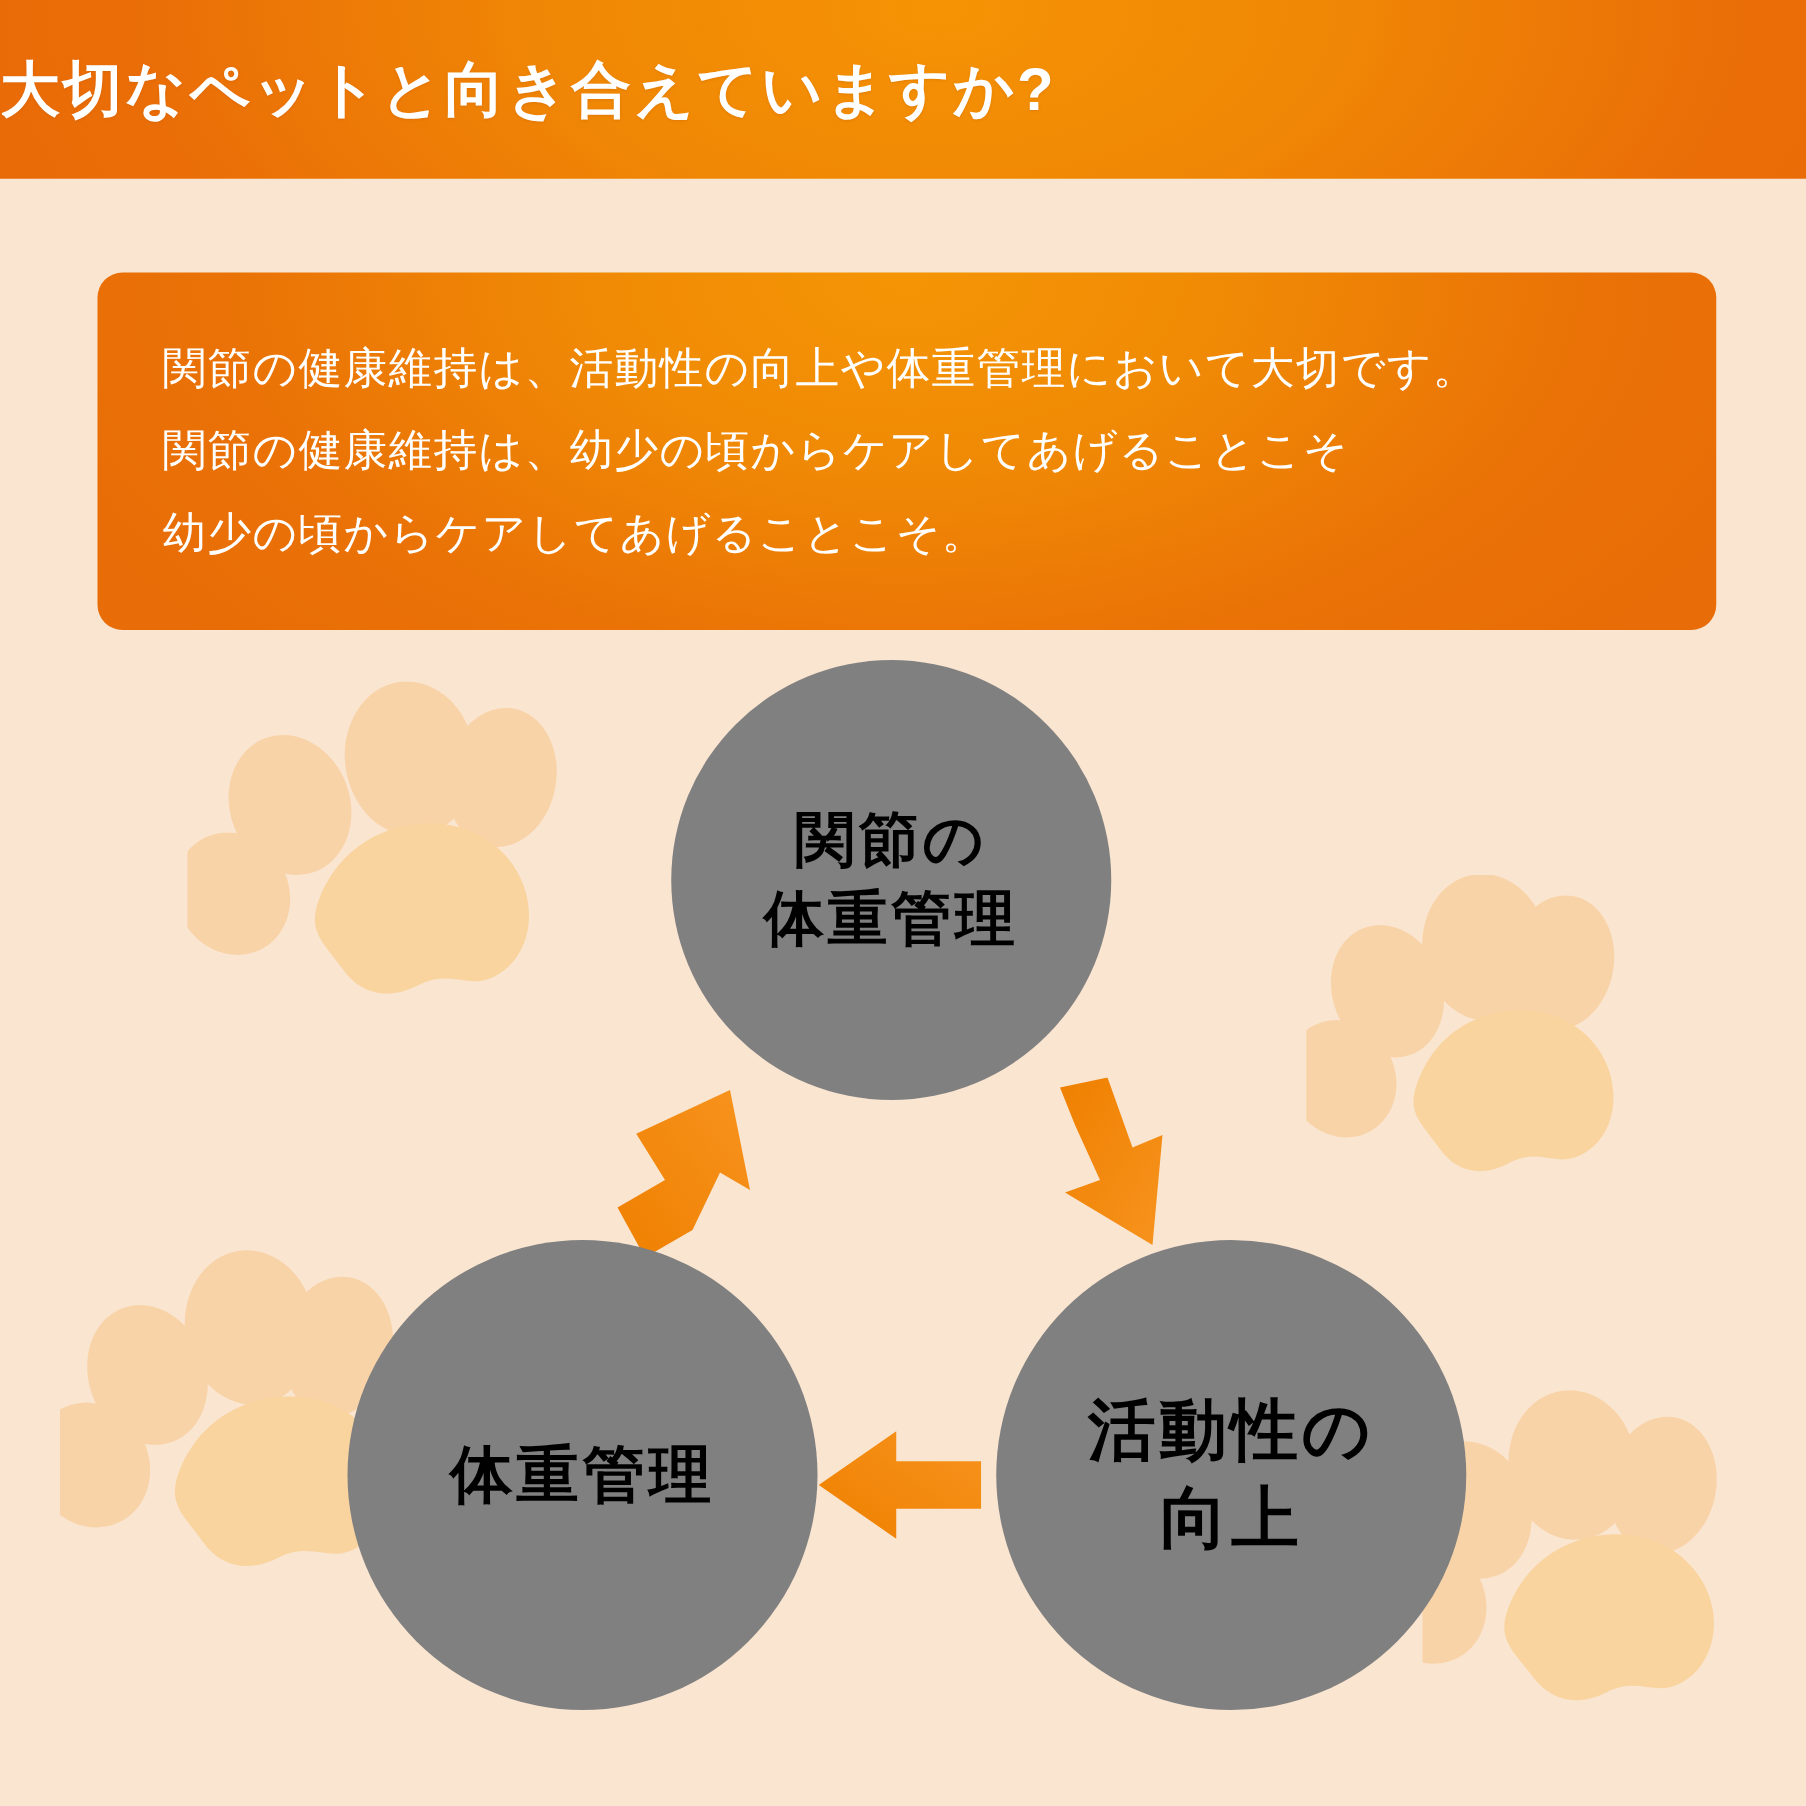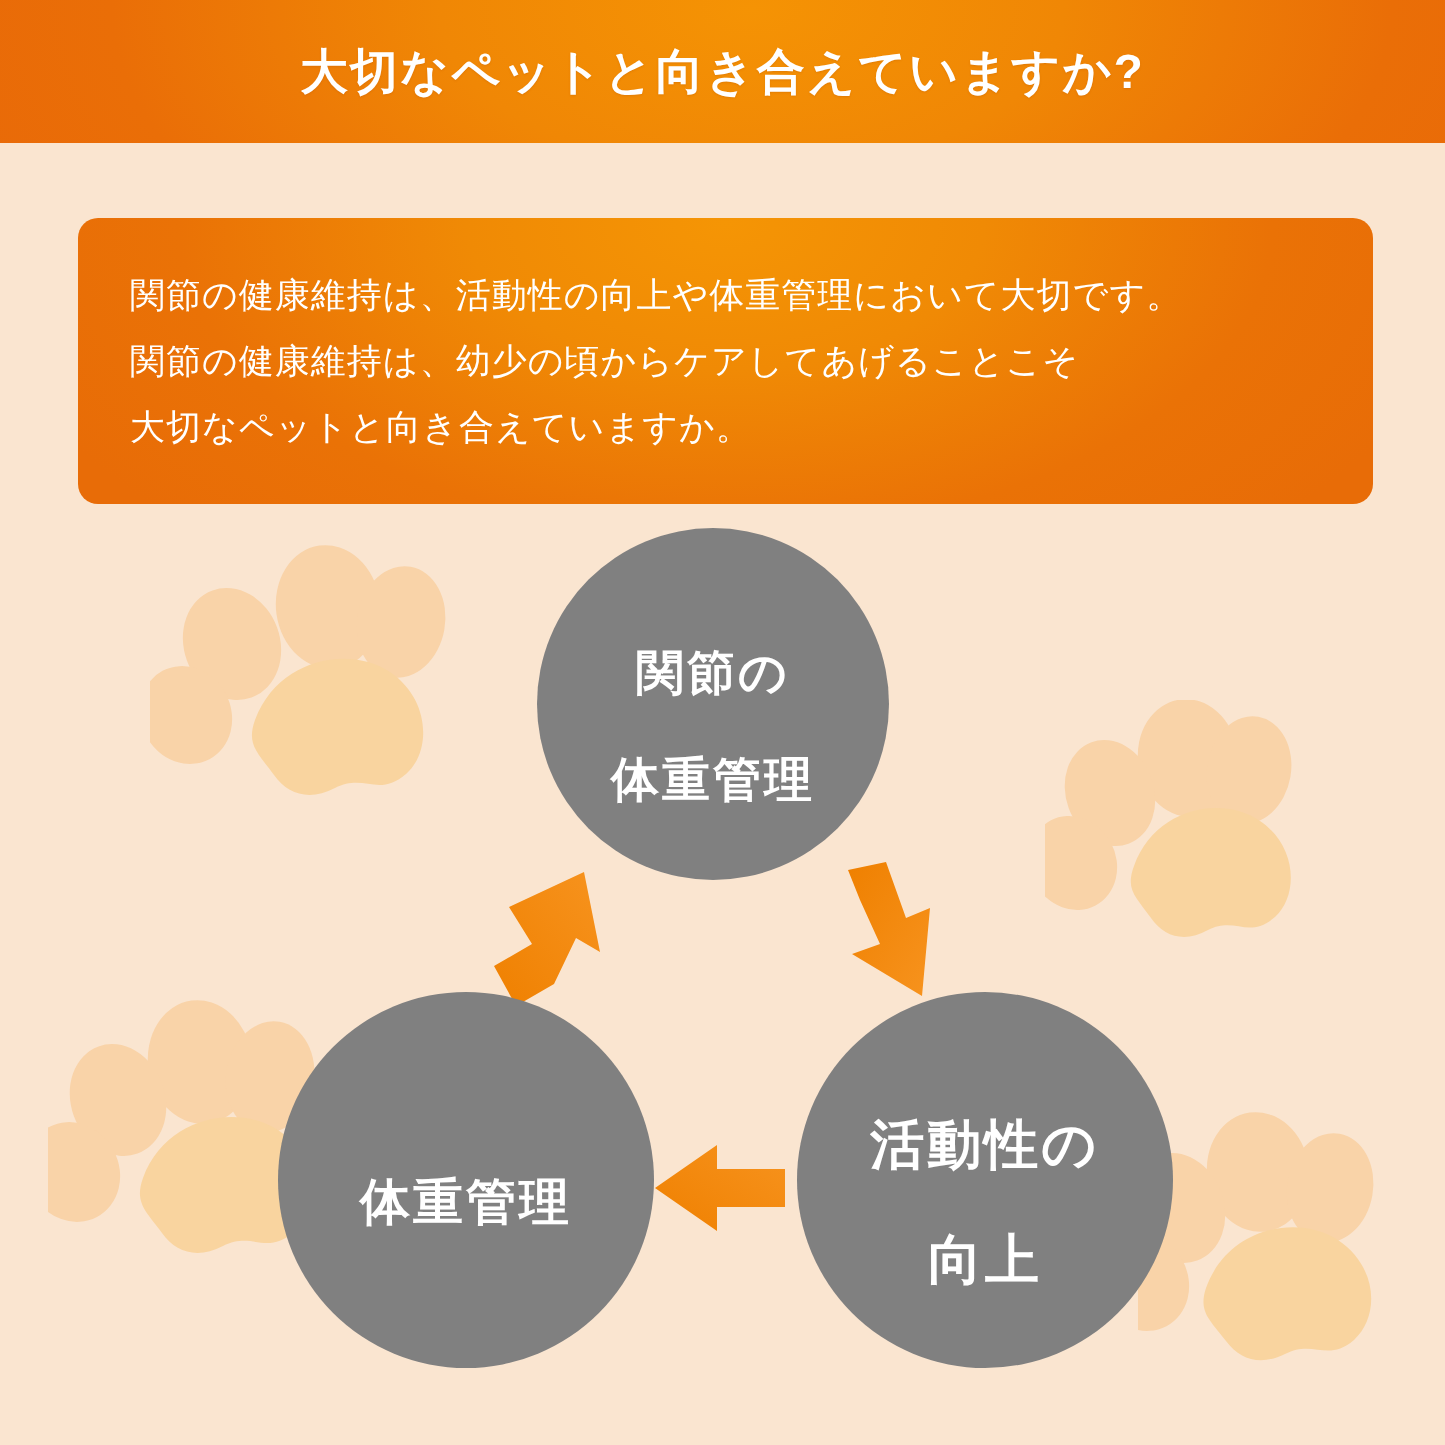--- a/index.html
+++ b/index.html
@@ -19,21 +19,21 @@
 
   
   #header {
     position:absolute;
     left:0; top:0;
     width:1445px; height:143px;
     background:
       radial-gradient(ellipse 820px 430px at 52% 6%, #f59304 0%, #f08705 38%, #ea6e07 78%, #e96a08 100%);
     display:flex;
     align-items:center;
-    justify-content:center;
+    justify-content:flex-start;
   }
   #header-title {
     color:#ffffff;
     font-size:48px;
     font-weight:700;
     letter-spacing:2px;
     text-shadow:0 1px 2px rgba(180,80,0,.25);
     white-space:nowrap;
   }
 
@@ -65,26 +65,25 @@
     position:absolute;
     border-radius:50%;
     background:#808080;
     display:flex;
     flex-direction:column;
     align-items:center;
     justify-content:center;
     text-align:center;
   }
   .node-label {
-    color:#ffffff;
+    color:#000000;
     font-weight:700;
     letter-spacing:3px;
     line-height:1.32;
     white-space:nowrap;
-    margin-top:44px;
   }
   #circle-joint {
     left:537px; top:528px;
     width:352px; height:352px;
   }
   #circle-joint .node-label { font-size:48px; }
   #circle-weight {
     left:278px; top:992px;
     width:376px; height:376px;
   }
@@ -107,21 +106,21 @@
 
 <div id="page">
 
   <div id="header">
     <div id="header-title">大切なペットと向き合えていますか?</div>
   </div>
 
   <div id="message-panel">
     <div class="message-line">関節の健康維持は、活動性の向上や体重管理において大切です。</div>
     <div class="message-line">関節の健康維持は、幼少の頃からケアしてあげることこそ</div>
-    <div class="message-line">大切なペットと向き合えていますか。</div>
+    <div class="message-line">幼少の頃からケアしてあげることこそ。</div>
   </div>
 
   <div class="paw" style="left:150px; top:545px;">
     <svg width="330" height="300" viewBox="0 0 330 300">
       <ellipse cx="178" cy="62" rx="52" ry="62" fill="#f9d3a8" transform="rotate(-8 178 62)"></ellipse>
       <ellipse cx="82" cy="99" rx="48" ry="57" fill="#f9d3a8" transform="rotate(-20 82 99)"></ellipse>
       <ellipse cx="251" cy="77" rx="44" ry="56" fill="#f9d3a8" transform="rotate(10 251 77)"></ellipse>
       <ellipse cx="36" cy="170" rx="45" ry="50" fill="#f9d3a8" transform="rotate(-28 36 170)"></ellipse>
       <path d="M105 175 C128 113 200 100 240 127 C280 154 282 206 256 229 C228 253 215 228 185 243 C160 256 138 250 124 230 C108 208 96 200 105 175 Z" fill="#f9d49f"></path>
     </svg>

